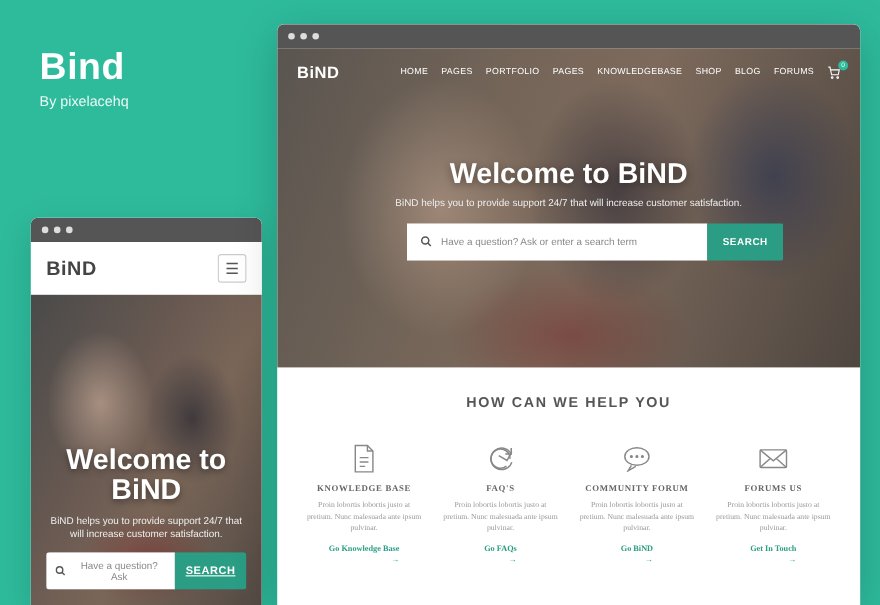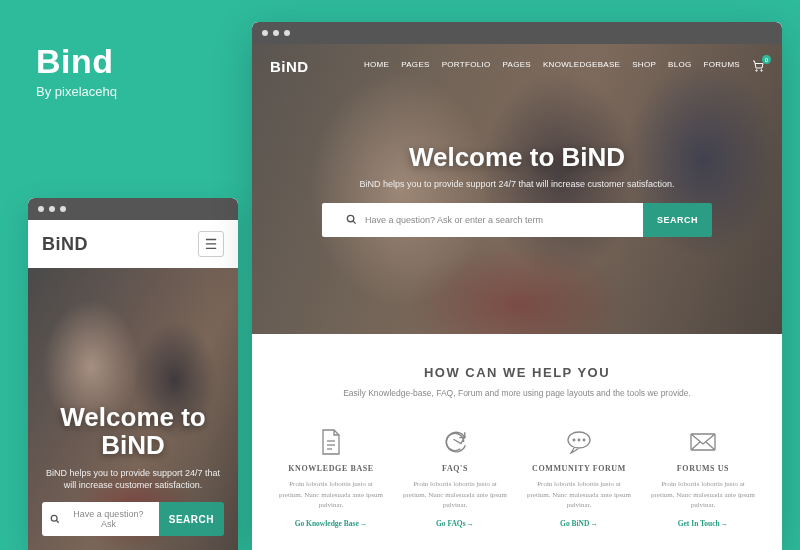--- a/index.html
+++ b/index.html
@@ -80,21 +80,21 @@
 }
 .mobile .hero-inner {
   position: absolute; inset: 0;
   display: flex; flex-direction: column; align-items: center; justify-content: flex-end;
   padding: 14px; text-align: center; color: #fff;
 }
 .mobile .hero-title { font-size: 26px; font-weight: 800; line-height: 1.05; text-shadow: 0 2px 6px rgba(0,0,0,0.4); }
 .mobile .hero-tag { font-size: 9px; margin-top: 8px; line-height: 1.4; color:#eee; }
 .mobile .search-row {
   margin-top: 10px; width: 100%; display: flex; height: 34px;
-  border-radius: 3px; overflow: hidden;
+  border-radius: 3px; overflow: hidden; text-decoration: underline;
 }
 .mobile .search-input {
   flex: 1; background: #fff; display: flex; align-items: center; gap: 6px;
   padding: 0 8px; font-size: 9px; color: #888;
 }
 .mobile .search-btn {
   background: #2a9d84; color: #fff; font-size: 10px; font-weight: 700;
   display: flex; align-items: center; padding: 0 10px; letter-spacing: 0.5px;
 }
 
@@ -142,32 +142,31 @@
   padding: 0 40px; text-align: center; color: #fff;
 }
 .desktop .hero-title { font-size: 26px; font-weight: 800; text-shadow: 0 2px 8px rgba(0,0,0,0.4); }
 .desktop .hero-tag { font-size: 9px; margin-top: 6px; color:#eee; }
 .desktop .search-row {
   margin-top: 14px; width: 390px; height: 34px; display: flex;
   border-radius: 2px; overflow: hidden;
 }
 .desktop .search-input {
   flex: 1; background: #fff; display: flex; align-items: center; gap: 8px;
-  padding: 0 24px; font-size: 9px; color: #888;
+  padding: 0 12px; font-size: 9px; color: #888; margin-left: 48px;
 }
 .desktop .search-btn {
   background: #2a9d84; color: #fff; font-size: 9px; font-weight: 700;
   display: flex; align-items: center; padding: 0 14px; letter-spacing: 0.5px;
 }
 
 
 .help {
-  padding: 7px 22px 0;
+  padding: 24px 22px 0;
   text-align: center;
-  margin-top: 24px;
 }
 .help h2 {
   font-size: 13px; letter-spacing: 1.5px; color: #555; font-weight: 700;
 }
 .help .desc {
   font-size: 8.5px; color: #888; margin-top: 8px;
 }
 .cards {
   display: flex; gap: 10px; margin-top: 22px;
 }
@@ -177,21 +176,21 @@
 .card .ico {
   height: 32px; display: flex; align-items: center; justify-content: center; color: #777;
 }
 .card .ttl {
   font-size: 8px; font-weight: 700; color: #666; letter-spacing: 0.6px; margin-top: 6px;
 }
 .card .body {
   font-size: 7px; color: #999; line-height: 1.5; margin-top: 6px;
 }
 .card .cta {
-  font-size: 7.5px; color: #2a9d84; font-weight: 600; margin-top: 8px; display: inline-flex; align-items: flex-end; gap: 1px;
+  font-size: 7.5px; color: #2a9d84; font-weight: 600; margin-top: 8px; display: inline-flex; align-items: flex-end; gap: 1px; flex-direction: column;
 }
 
 svg { display: block; }
 </style>
 </head>
 <body>
 
 <div class="title-block">
   <div class="name">Bind</div>
   <div class="by">By pixelacehq</div>
@@ -273,21 +272,20 @@
           </span>
           <span>Have a question? Ask or enter a search term</span>
         </div>
         <div class="search-btn">SEARCH</div>
       </div>
     </div>
   </div>
 
   <div class="help">
     <h2>HOW CAN WE HELP YOU</h2>
-    <div class="desc">Easily Knowledge-base, FAQ, Forum and more using page layouts and the tools we provide.</div>
 
     <div class="cards">
 
       <div class="card">
         <div class="ico">
           <svg width="24" height="28" viewBox="0 0 24 28" fill="none" stroke="#888" stroke-width="1.3">
               <path d="M4 2h11l5 5v19H4z"></path>
               <path d="M15 2v5h5"></path>
               <line x1="8" y1="13" x2="16" y2="13"></line>
               <line x1="8" y1="17" x2="16" y2="17"></line>

